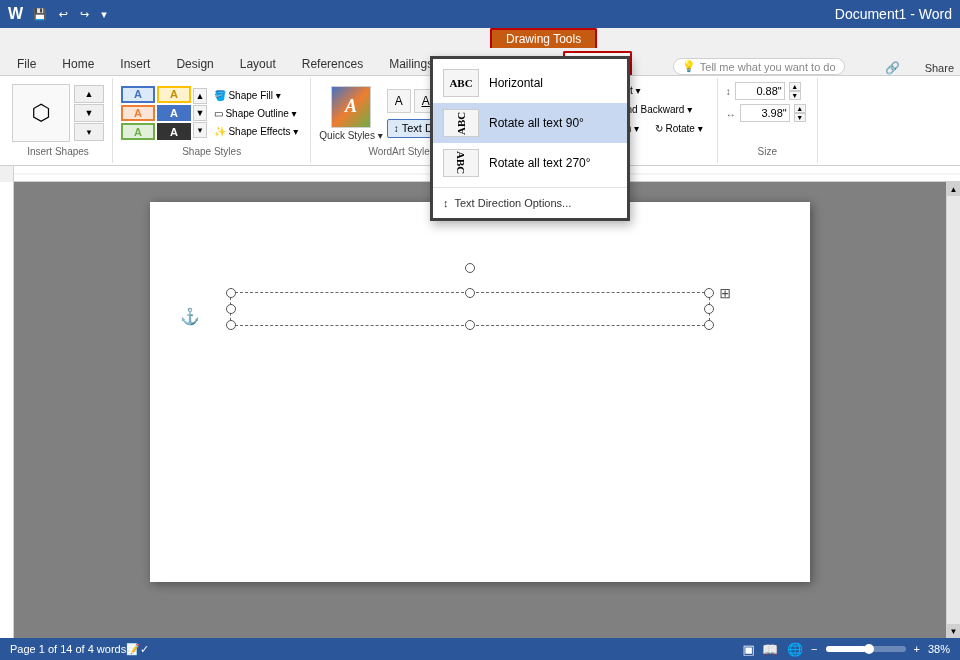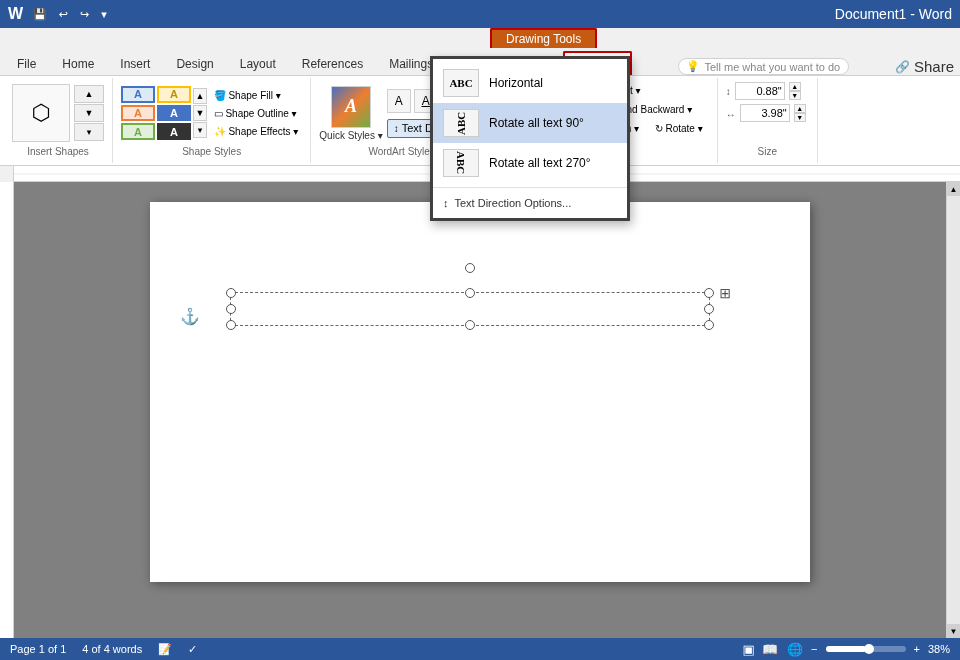--- a/index.html
+++ b/index.html
@@ -138,21 +138,21 @@
     .status-bar {
       background: #2b579a;
       height: 22px;
       display: flex;
       align-items: center;
       justify-content: space-between;
       padding: 0 10px;
       color: white;
       font-size: 11px;
     }
-    .status-left { display: flex; gap: 16px; }
+    .status-left { display: flex; }
     .status-right { display: flex; align-items: center; gap: 8px; }
 
     
     .tell-me {
       display: flex;
       align-items: center;
       gap: 4px;
       font-size: 11px;
       color: #555;
       border: 1px solid #d0d0d0;
@@ -213,21 +213,21 @@
   <div class="ribbon-tab">View</div>
   <div class="ribbon-tab format-active">Format</div>
   <div style="flex:1;display:flex;align-items:center;justify-content:center;padding:0 8px;">
     <div class="tell-me">
       <span style="font-size:11px;">💡</span>
       <span style="color:#888;font-size:11px;">Tell me what you want to do</span>
     </div>
   </div>
   <div style="display:flex;align-items:center;gap:4px;padding-right:6px;">
     <span style="font-size:12px;">🔗</span>
-    <span style="font-size:15px;color:#333;cursor:pointer;">Share</span>
+    <span style="font-size:11px;color:#333;cursor:pointer;margin-left:20px;">Share</span>
   </div>
 </div>
 
 <div class="ribbon">
 
   <div class="ribbon-group" style="min-width:80px;">
     <div class="ribbon-group-content">
       <div style="width:58px;height:58px;border:1px solid #d0d0d0;background:#f9f9f9;display:flex;align-items:center;justify-content:center;cursor:pointer;font-size:22px;">
         ⬡
       </div>

